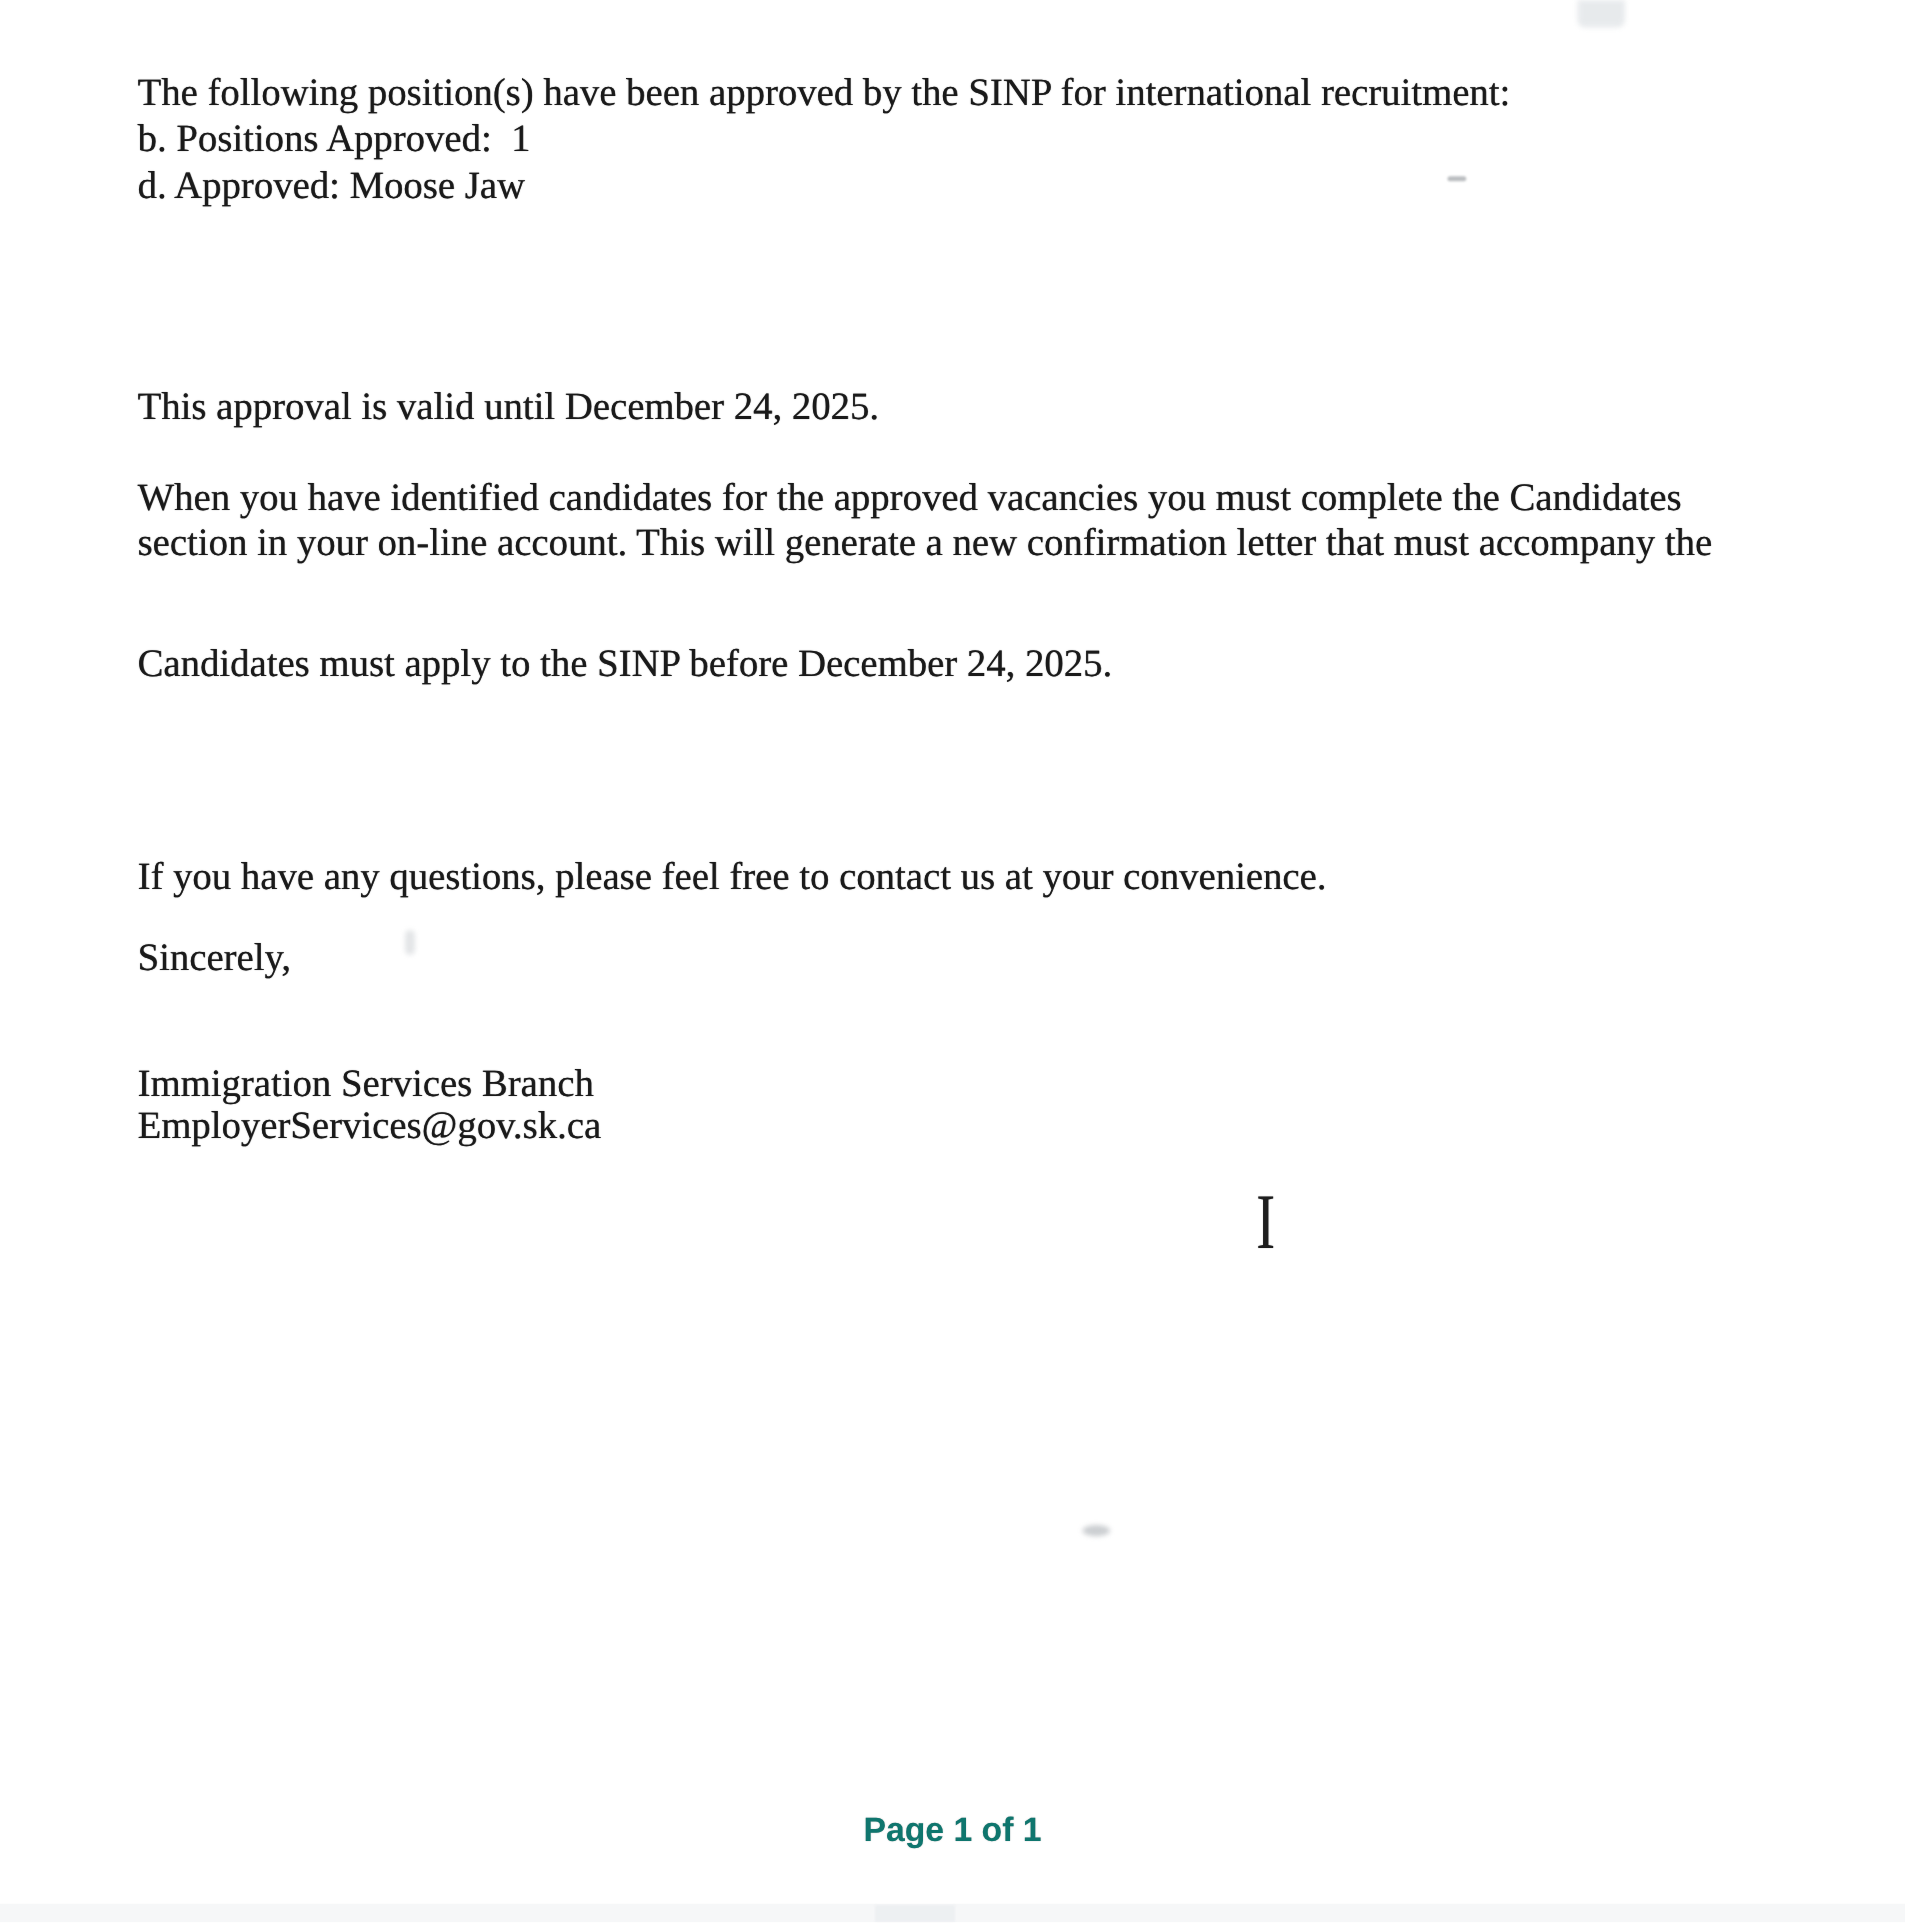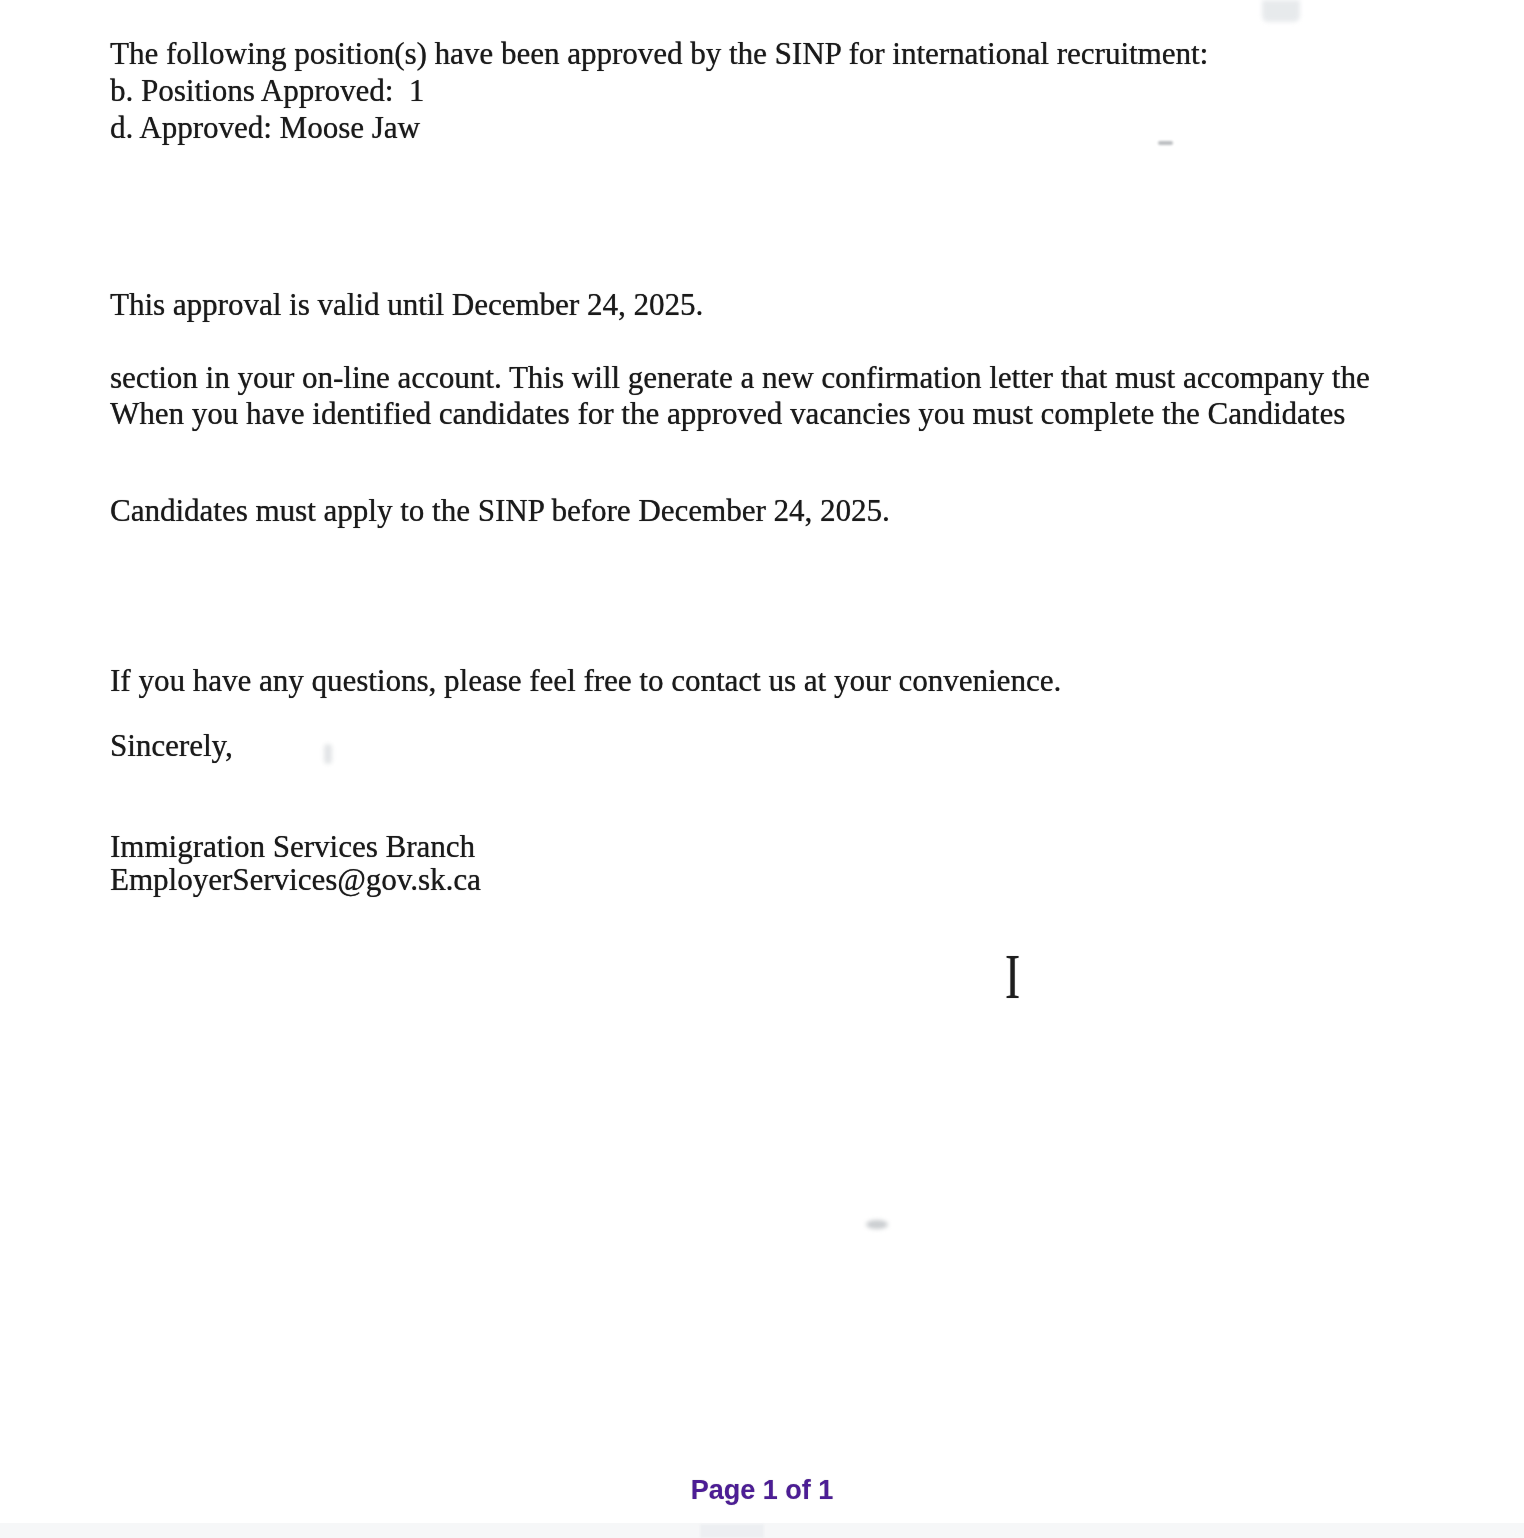--- a/index.html
+++ b/index.html
@@ -14,20 +14,21 @@
     background: #ffffff;
     overflow: hidden;
     font-family: "Liberation Serif", serif;
     font-size: 31px;
     color: #1a1a1a;
   }
   .para {
     position: absolute;
     left: 110px;
     right: auto;
+    margin-top: 20px;
   }
   .line {
     white-space: pre;
     line-height: 36px;
     text-shadow: 0 0 1px rgba(20,20,20,0.45), 0.3px 0 0 rgba(20,20,20,0.55);
   }
   .p0 { top: 35px; }
   .p0 .line { line-height: 37px; }
   .p1 { top: 287px; }
   .p2 { top: 360px; }
@@ -40,23 +41,22 @@
   .footer {
     position: absolute;
     top: 1448px;
     left: 0;
     width: 100%;
     text-align: center;
     font-family: "Liberation Sans", sans-serif;
     font-weight: bold;
     font-size: 27px;
     line-height: 32px;
-    color: #4c1d95;
+    color: #0f766e;
     text-shadow: 0 0 1px rgba(30,30,30,0.35);
-    margin-top: 26px;
   }
   .text-cursor {
     position: absolute;
     left: 1005px;
     top: 946px;
     font-family: "Liberation Serif", serif;
     font-size: 63px;
     line-height: 1;
     color: #1e1e1e;
     transform: scaleX(0.72);
@@ -136,22 +136,22 @@
     <div class="line">The following position(s) have been approved by the SINP for international recruitment:</div>
     <div class="line">b. Positions Approved:  1</div>
     <div class="line">d. Approved: Moose Jaw</div>
   </div>
 
   <div class="para p1">
     <div class="line">This approval is valid until December 24, 2025.</div>
   </div>
 
   <div class="para p2">
+    <div class="line">When you have identified candidates for the approved vacancies you must complete the Candidates</div>
     <div class="line">section in your on-line account. This will generate a new confirmation letter that must accompany the</div>
-    <div class="line">When you have identified candidates for the approved vacancies you must complete the Candidates</div>
   </div>
 
   <div class="para p3">
     <div class="line">Candidates must apply to the SINP before December 24, 2025.</div>
   </div>
 
 
   <div class="para p5">
     <div class="line">If you have any questions, please feel free to contact us at your convenience.</div>
   </div>

